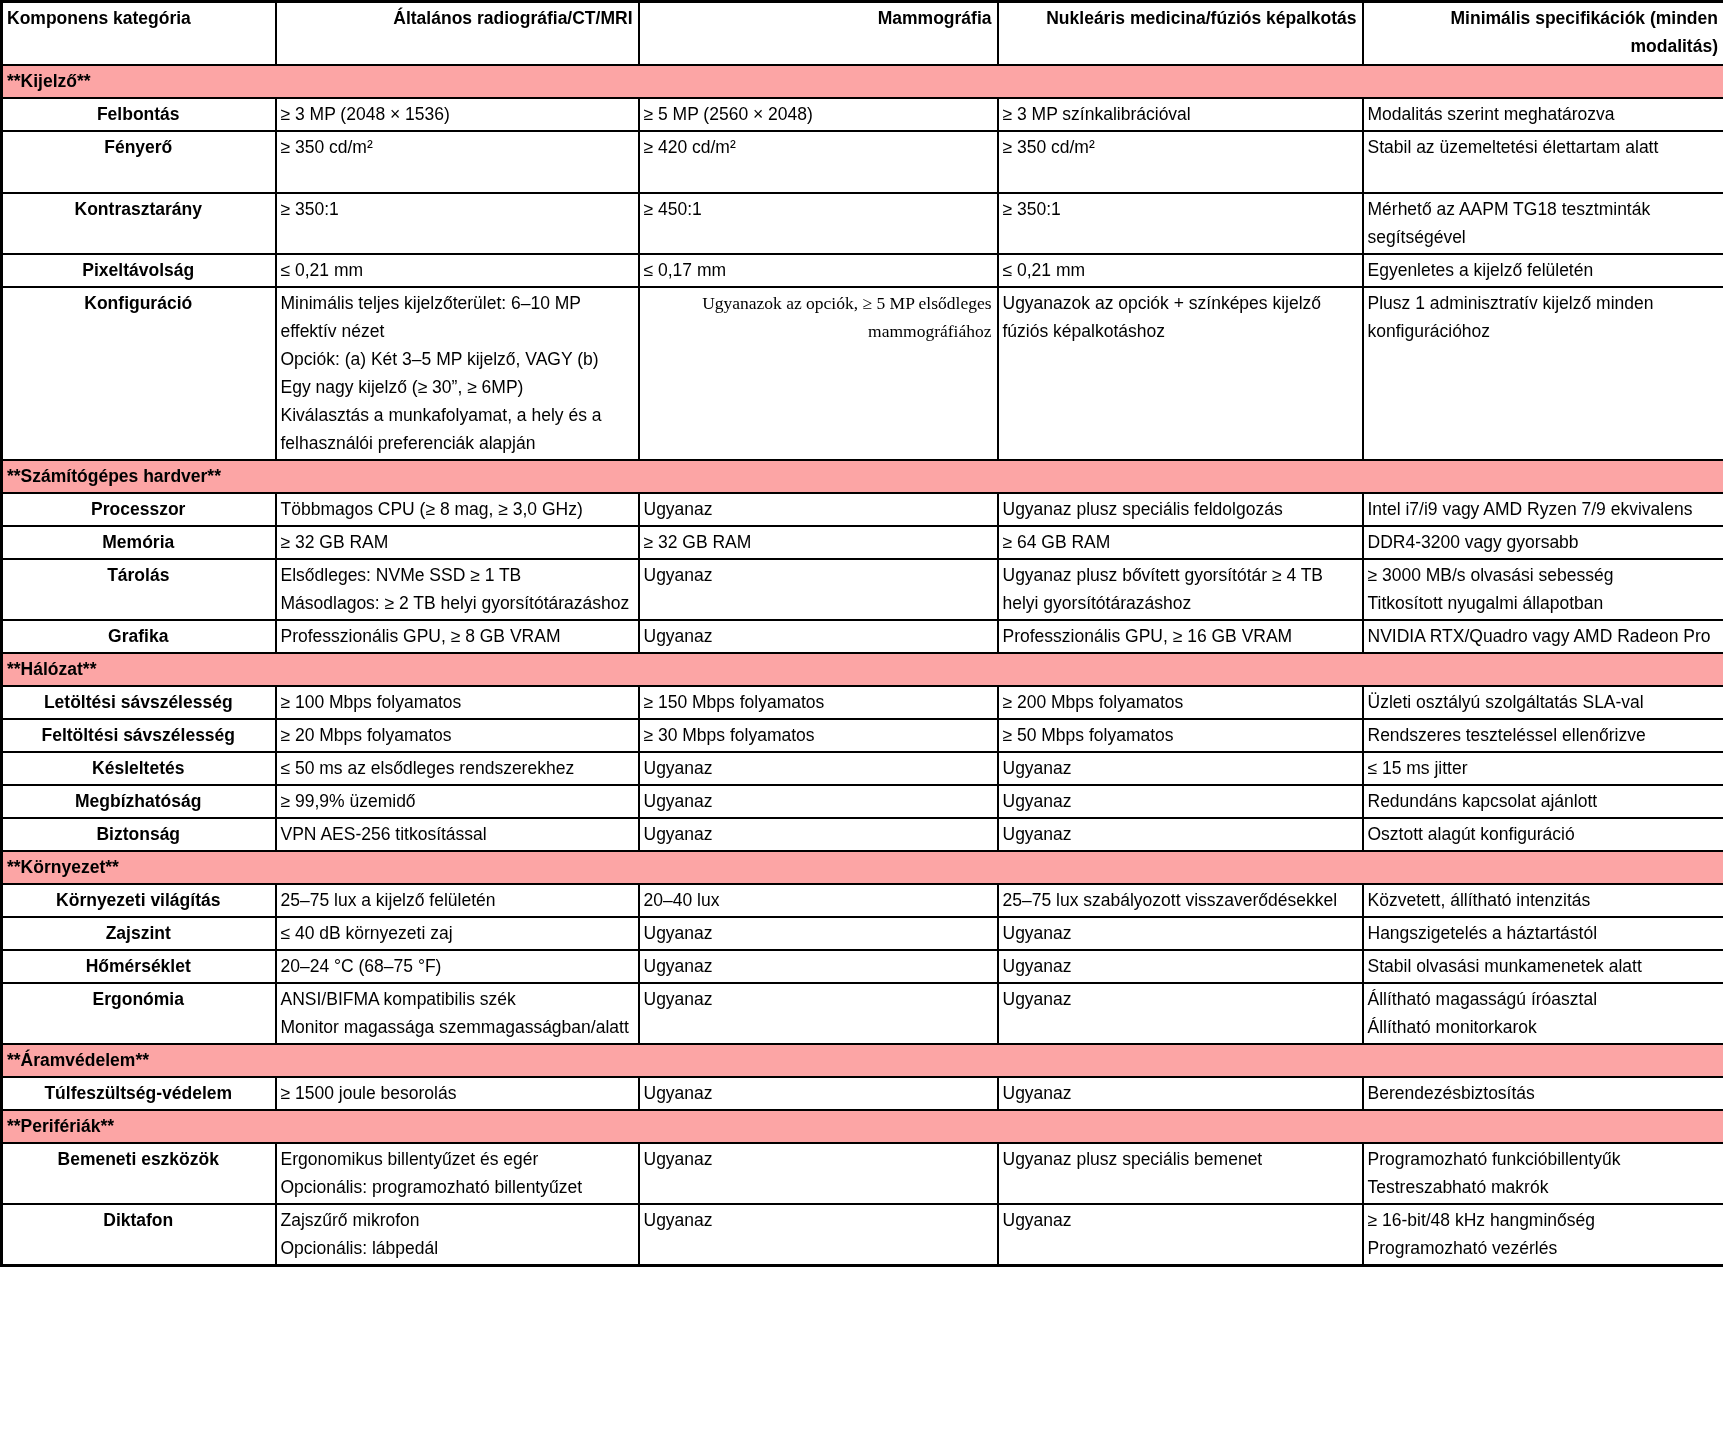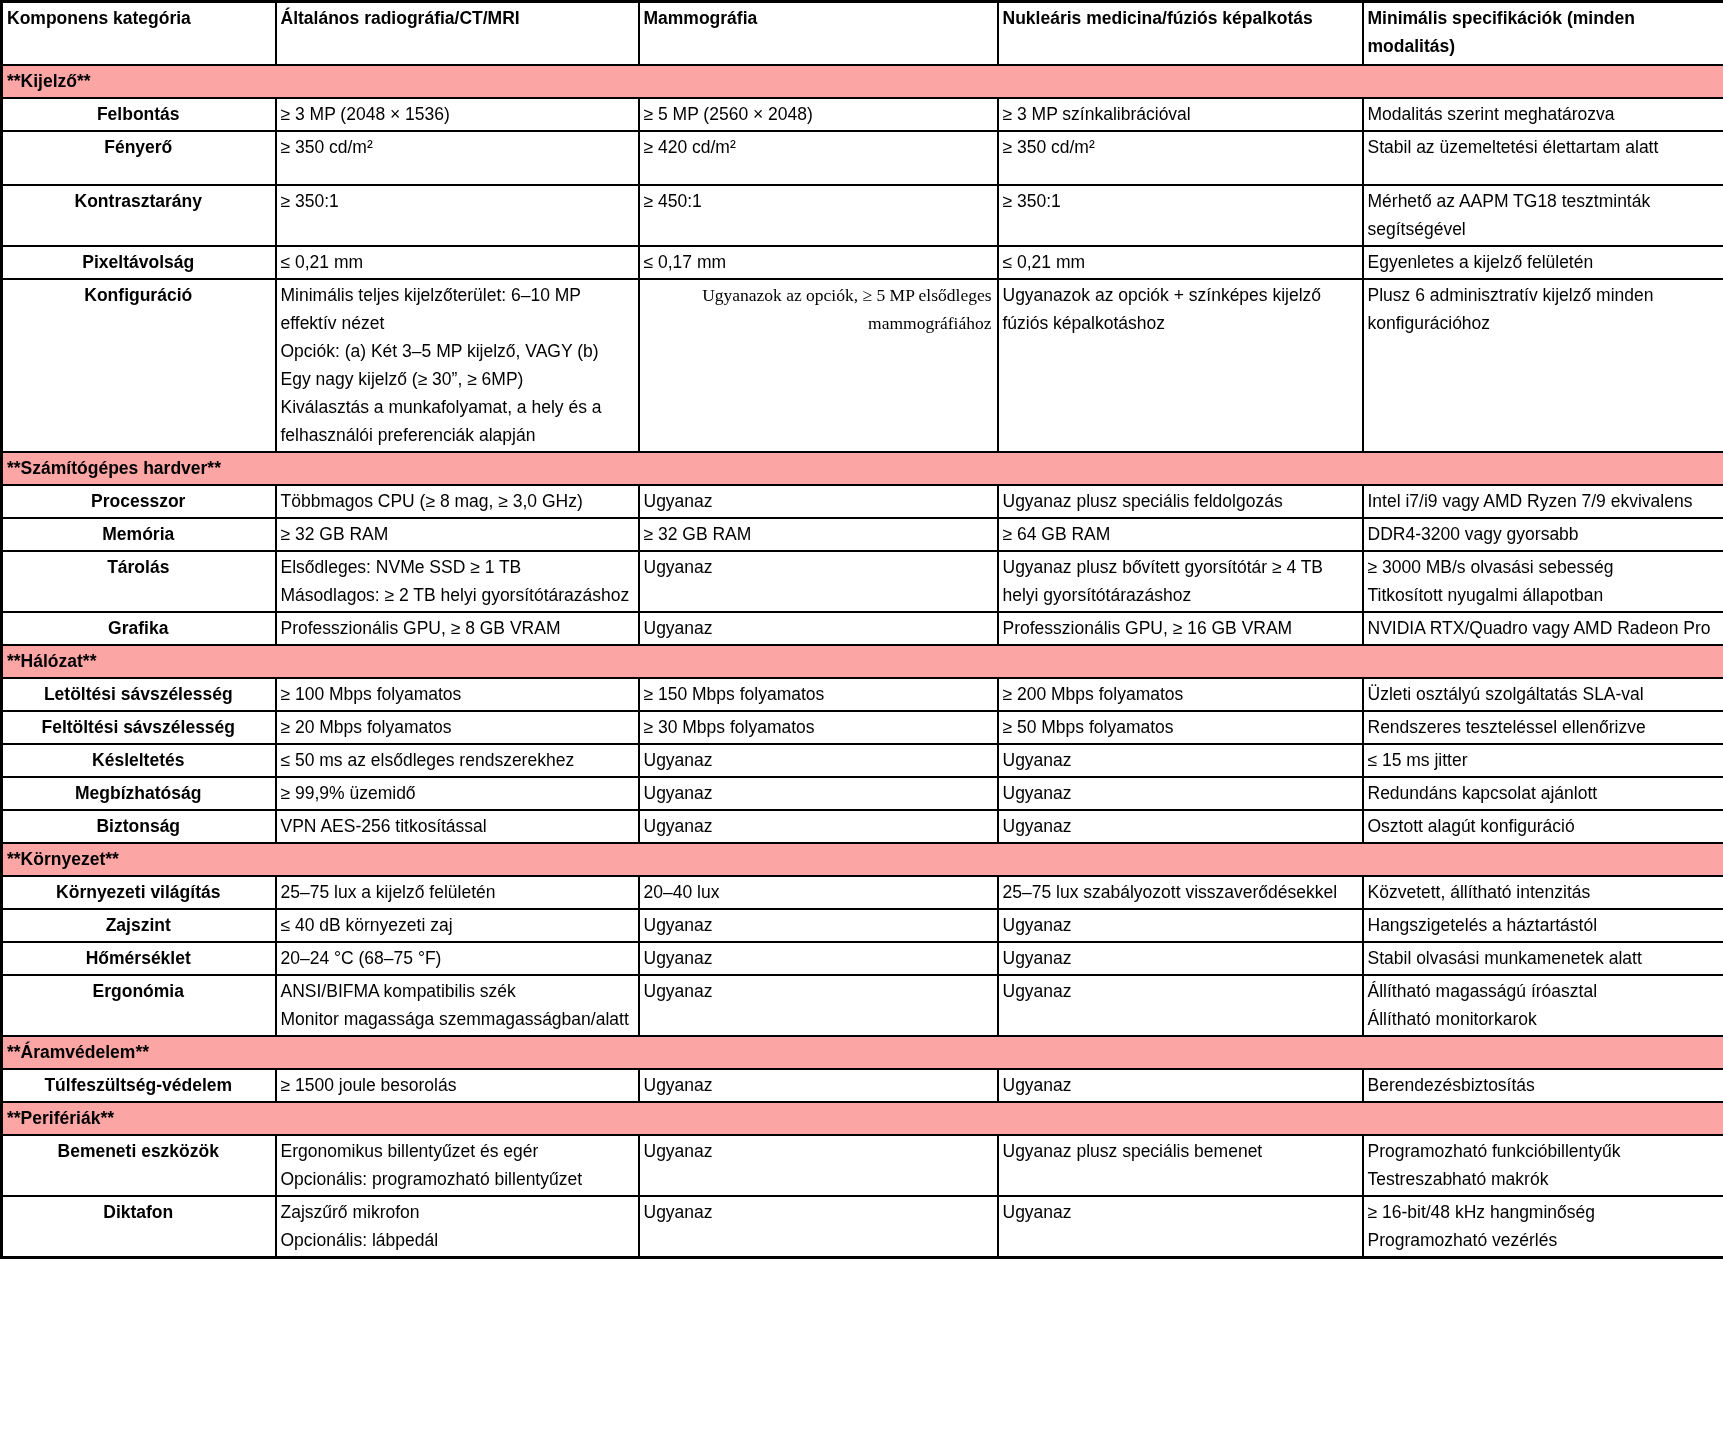--- a/index.html
+++ b/index.html
@@ -22,21 +22,21 @@
     border: 2px solid #000;
     vertical-align: top;
     padding: 1px 5px 2px 4px;
     font-size: 17.5px;
     line-height: 28px;
     overflow: hidden;
     word-wrap: break-word;
   }
   thead th {
     font-weight: 700;
-    text-align: left;
+    text-align: right;
     height: 58px;
   }
   thead th.first-col {
     text-align: left;
   }
   tr.section-row td {
     background: #fca5a5;
     font-weight: 700;
     text-align: left;
     height: 28px;
@@ -77,21 +77,21 @@
       <tr class="section-row" data-name="section-row">
         <td colspan="5" data-name="section-title">**Kijelző**</td>
       </tr>
       <tr data-name="table-row">
         <td class="cat" data-name="category-cell">Felbontás</td>
         <td class="val" data-name="spec-cell">≥ 3 MP (2048 × 1536)</td>
         <td class="val" data-name="spec-cell">≥ 5 MP (2560 × 2048)</td>
         <td class="val" data-name="spec-cell">≥ 3 MP színkalibrációval</td>
         <td class="val" data-name="spec-cell">Modalitás szerint meghatározva</td>
       </tr>
-      <tr data-name="table-row" style="height: 54px;">
+      <tr data-name="table-row" style="height: 62px;">
         <td class="cat" data-name="category-cell">Fényerő</td>
         <td class="val" data-name="spec-cell">≥ 350 cd/m²</td>
         <td class="val" data-name="spec-cell">≥ 420 cd/m²</td>
         <td class="val" data-name="spec-cell">≥ 350 cd/m²</td>
         <td class="val" data-name="spec-cell">Stabil az üzemeltetési élettartam alatt</td>
       </tr>
       <tr data-name="table-row">
         <td class="cat" data-name="category-cell">Kontrasztarány</td>
         <td class="val" data-name="spec-cell">≥ 350:1</td>
         <td class="val" data-name="spec-cell">≥ 450:1</td>
@@ -105,21 +105,21 @@
         <td class="val" data-name="spec-cell">≤ 0,21 mm</td>
         <td class="val" data-name="spec-cell">Egyenletes a kijelző felületén</td>
       </tr>
       <tr data-name="table-row">
         <td class="cat" data-name="category-cell">Konfiguráció</td>
         <td class="val" data-name="spec-cell">Minimális teljes kijelzőterület: 6–10 MP effektív nézet
 Opciók: (a) Két 3–5 MP kijelző, VAGY (b) Egy nagy kijelző (≥ 30”, ≥ 6MP)
 Kiválasztás a munkafolyamat, a hely és a felhasználói preferenciák alapján</td>
         <td class="val center" data-name="spec-cell">Ugyanazok az opciók, ≥ 5 MP elsődleges mammográfiához</td>
         <td class="val" data-name="spec-cell">Ugyanazok az opciók + színképes kijelző fúziós képalkotáshoz</td>
-        <td class="val" data-name="spec-cell">Plusz 6 adminisztratív kijelző minden konfigurációhoz</td>
+        <td class="val" data-name="spec-cell">Plusz 1 adminisztratív kijelző minden konfigurációhoz</td>
       </tr>
       <tr class="section-row" data-name="section-row">
         <td colspan="5" data-name="section-title">**Számítógépes hardver**</td>
       </tr>
       <tr data-name="table-row">
         <td class="cat" data-name="category-cell">Processzor</td>
         <td class="val" data-name="spec-cell">Többmagos CPU (≥ 8 mag, ≥ 3,0 GHz)</td>
         <td class="val" data-name="spec-cell">Ugyanaz</td>
         <td class="val" data-name="spec-cell">Ugyanaz plusz speciális feldolgozás</td>
         <td class="val" data-name="spec-cell">Intel i7/i9 vagy AMD Ryzen 7/9 ekvivalens</td>

